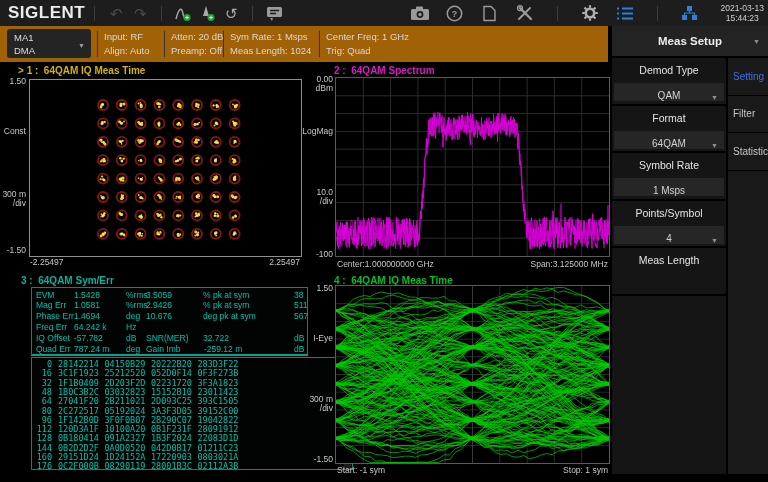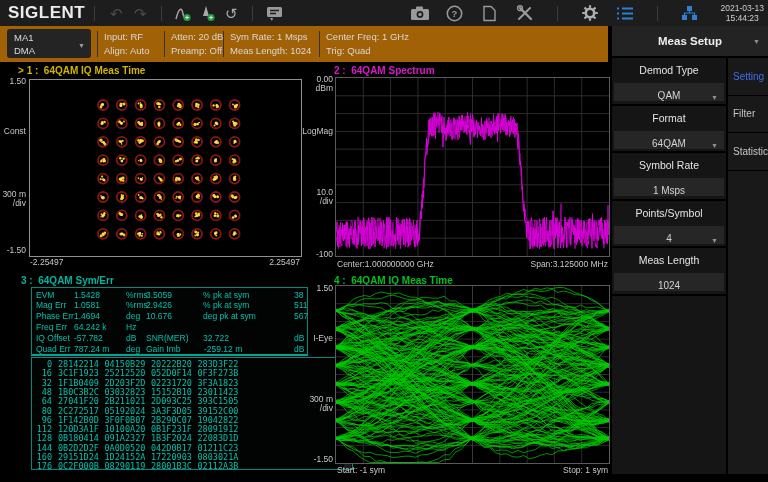--- a/index.html
+++ b/index.html
@@ -211,23 +211,20 @@
     </div>
     <div class="mi">
       <span class="lbl">Points/Symbol</span>
       <span class="val">
           <span>4</span>
           <span class="arr">▼</span>
         </span>
     </div>
     <div class="mi">
       <span class="lbl">Meas Length</span>
-      <span class="val">
-          <span>1024</span>
-        </span>
     </div>
   </div>
   <div id="sb-tabs">
     <div class="tab active">Setting</div>
     <div class="tab">Filter</div>
     <div class="tab">Statistic</div>
   </div>
 </div>
 
 <div class="ptitle" style="left:18px;top:65px;color:#d4b400">

